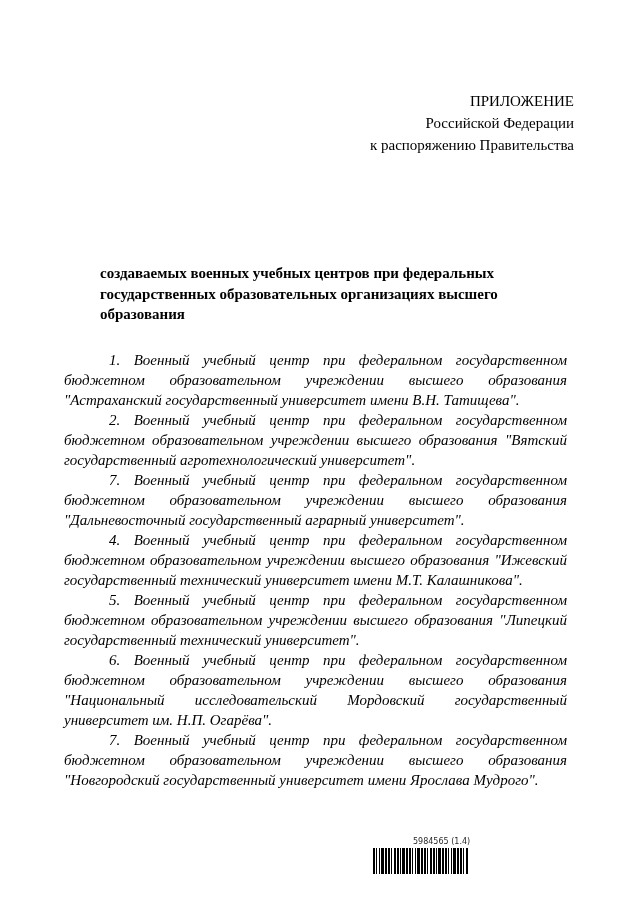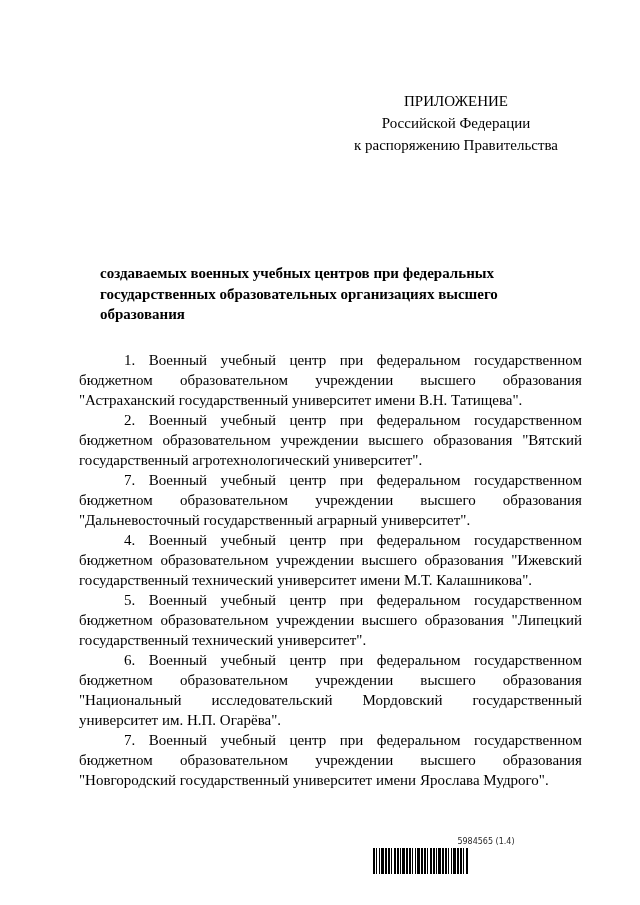--- a/index.html
+++ b/index.html
@@ -14,21 +14,21 @@
     background: #ffffff;
     font-family: "Liberation Serif", serif;
     color: #000000;
     overflow: hidden;
   }
   .doc-header {
     position: absolute;
     top: 90px;
     left: 338px;
     width: 236px;
-    text-align: center;
+    text-align: right;
     font-size: 15px;
     line-height: 22px;
   }
   .doc-header .hdr-line {
     white-space: pre;
   }
   .doc-title {
     position: absolute;
     top: 238px;
     left: 0;
@@ -44,42 +44,42 @@
     left: 100px;
     width: 440px;
     text-align: left;
     font-weight: bold;
     font-size: 15px;
     line-height: 20.5px;
   }
   .doc-body {
     position: absolute;
     top: 350px;
-    left: 79px;
+    left: 64px;
     width: 503px;
     font-size: 15px;
     line-height: 20px;
     text-align: justify;
+    font-style: italic;
   }
   .doc-body p {
     margin: 0;
     padding: 0;
     text-indent: 45px;
   }
   .barcode {
     position: absolute;
     left: 373px;
     top: 837px;
     width: 186px;
   }
   .barcode-label {
     font-family: "DejaVu Sans", sans-serif;
     font-size: 8px;
     line-height: 10px;
-    text-align: center;
     color: #2a2a2a;
     padding-left: 40px;
   }
   .barcode-bars {
     margin-top: 1px;
     height: 26px;
     width: 186px;
     display: flex;
     overflow: hidden;
   }

